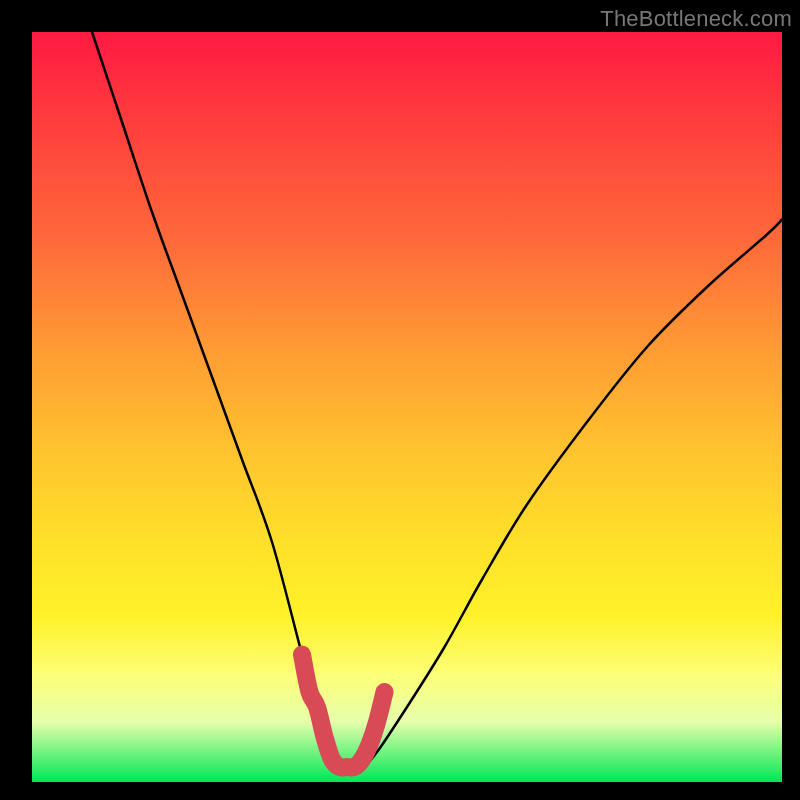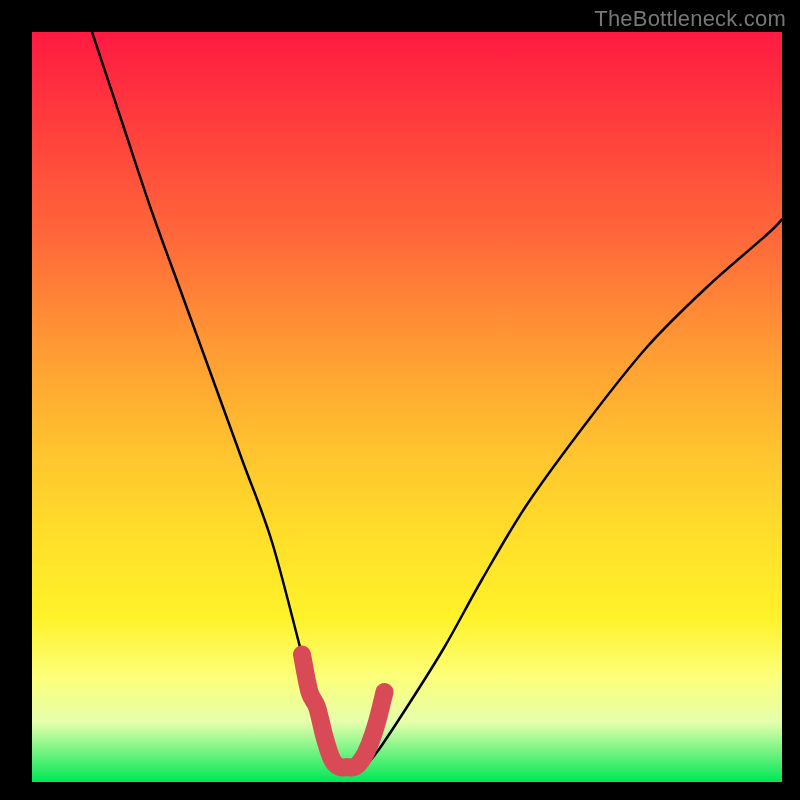--- a/index.html
+++ b/index.html
@@ -34,21 +34,21 @@
       #ffc42e 56%,
       #ffe02a 68%,
       #fff22a 78%,
       #fcff7a 86%,
       #e6ffac 92%,
       #00e756 100%);
   }
   .watermark {
     position: absolute;
     top: 6px;
-    right: 14px;
+    right: 8px;
     color: #777;
     font-size: 22px;
     letter-spacing: 0.2px;
     font-weight: 500;
     user-select: none;
   }
   svg.curve {
     position: absolute;
     left: 0;
     top: 0;

